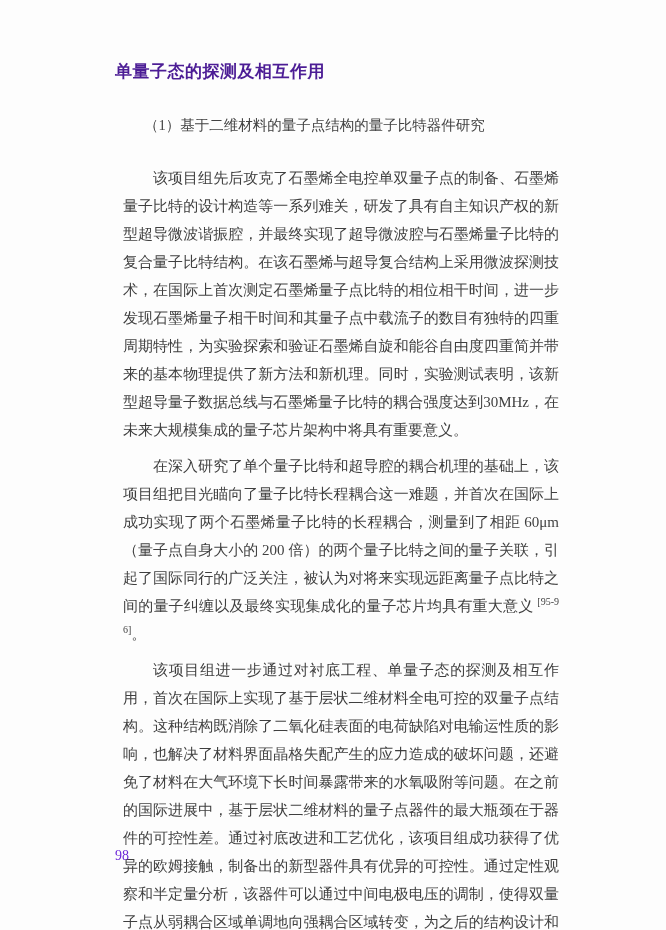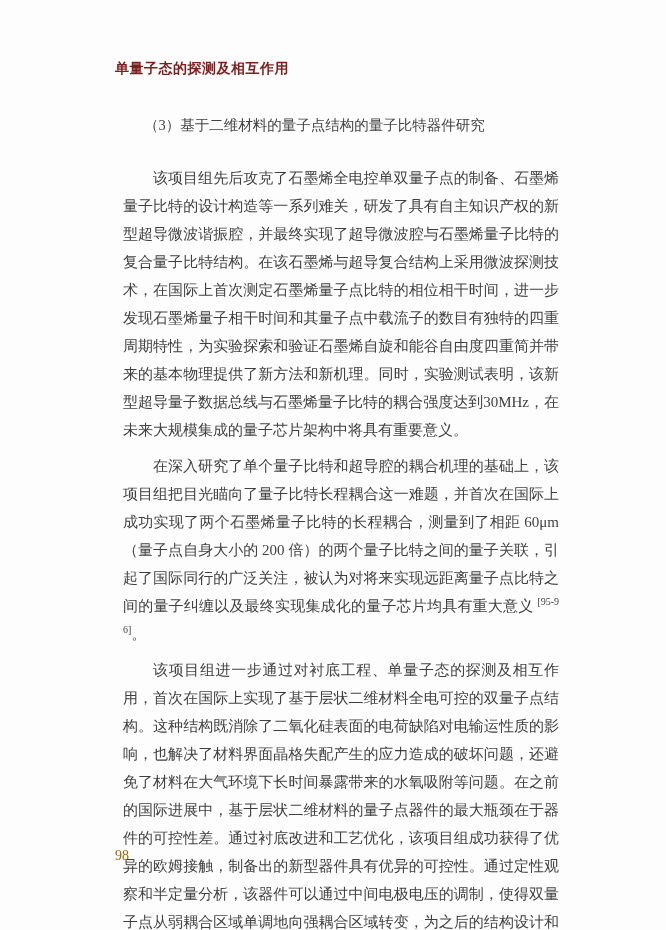--- a/index.html
+++ b/index.html
@@ -15,24 +15,24 @@
     -webkit-font-smoothing:antialiased;
   }
   .page{
     position:relative;
     width:666px;height:930px;
     overflow:hidden;
   }
   .running-header{
     position:absolute;
     left:115px;top:60px;
-    font-size:14px;
+    font-size:17px;
     font-weight:700;
     letter-spacing:0.5px;
-    color:#7f1d1d;
+    color:#4c1d95;
     white-space:nowrap;
   }
   .section-heading{
     position:absolute;
     left:115px;top:116px;
     width:452px;
     margin:0;
     font-size:14.5px;
     font-weight:400;
     text-indent:2em;
@@ -57,30 +57,30 @@
   .para sup{
     font-size:10px;
     line-height:0;
     vertical-align:6px;
     letter-spacing:0;
   }
   .page-number{
     position:absolute;
     left:115px;top:848px;
     font-size:14px;
-    color:#a16207;
+    color:#6d28d9;
   }
 </style>
 </head>
 <body>
 
 <div class="page">
   <div class="running-header">单量子态的探测及相互作用</div>
 
-  <h2 class="section-heading">（3）基于二维材料的量子点结构的量子比特器件研究</h2>
+  <h2 class="section-heading">（1）基于二维材料的量子点结构的量子比特器件研究</h2>
 
   <div class="body-text">
       <p class="para"><span>该项目组先后攻克了石墨烯全电控单双量子点的制备、石墨烯量子比特的设计构造等一系列难关，研发了具有自主知识产权的新型超导微波谐振腔，并最终实现了超导微波腔与石墨烯量子比特的复合量子比特结构。在该石墨烯与超导复合结构上采用微波探测技术，在国际上首次测定石墨烯量子点比特的相位相干时间，进一步发现石墨烯量子相干时间和其量子点中载流子的数目有独特的四重周期特性，为实验探索和验证石墨烯自旋和能谷自由度四重简并带来的基本物理提供了新方法和新机理。同时，实验测试表明，该新型超导量子数据总线与石墨烯量子比特的耦合强度达到30MHz，在未来大规模集成的量子芯片架构中将具有重要意义。</span></p>
       <p class="para"><span>在深入研究了单个量子比特和超导腔的耦合机理的基础上，该项目组把目光瞄向了量子比特长程耦合这一难题，并首次在国际上成功实现了两个石墨烯量子比特的长程耦合，测量到了相距 60μm（量子点自身大小的 200 倍）的两个量子比特之间的量子关联，引起了国际同行的广泛关注，被认为对将来实现远距离量子点比特之间的量子纠缠以及最终实现集成化的量子芯片均具有重大意义 </span><sup>[95-96]</sup><span>。</span></p>
       <p class="para"><span>该项目组进一步通过对衬底工程、单量子态的探测及相互作用，首次在国际上实现了基于层状二维材料全电可控的双量子点结构。这种结构既消除了二氧化硅表面的电荷缺陷对电输运性质的影响，也解决了材料界面晶格失配产生的应力造成的破坏问题，还避免了材料在大气环境下长时间暴露带来的水氧吸附等问题。在之前的国际进展中，基于层状二维材料的量子点器件的最大瓶颈在于器件的可控性差。通过衬底改进和工艺优化，该项目组成功获得了优异的欧姆接触，制备出的新型器件具有优异的可控性。通过定性观察和半定量分析，该器件可以通过中间电极电压的调制，使得双量子点从弱耦合区域单调地向强耦合区域转变，为之后的结构设计和优化取得了丰富的第一手资料 </span><sup>[124]</sup><span>。</span></p>
     </div>
 
   <div class="page-number">98</div>
 </div>
 

